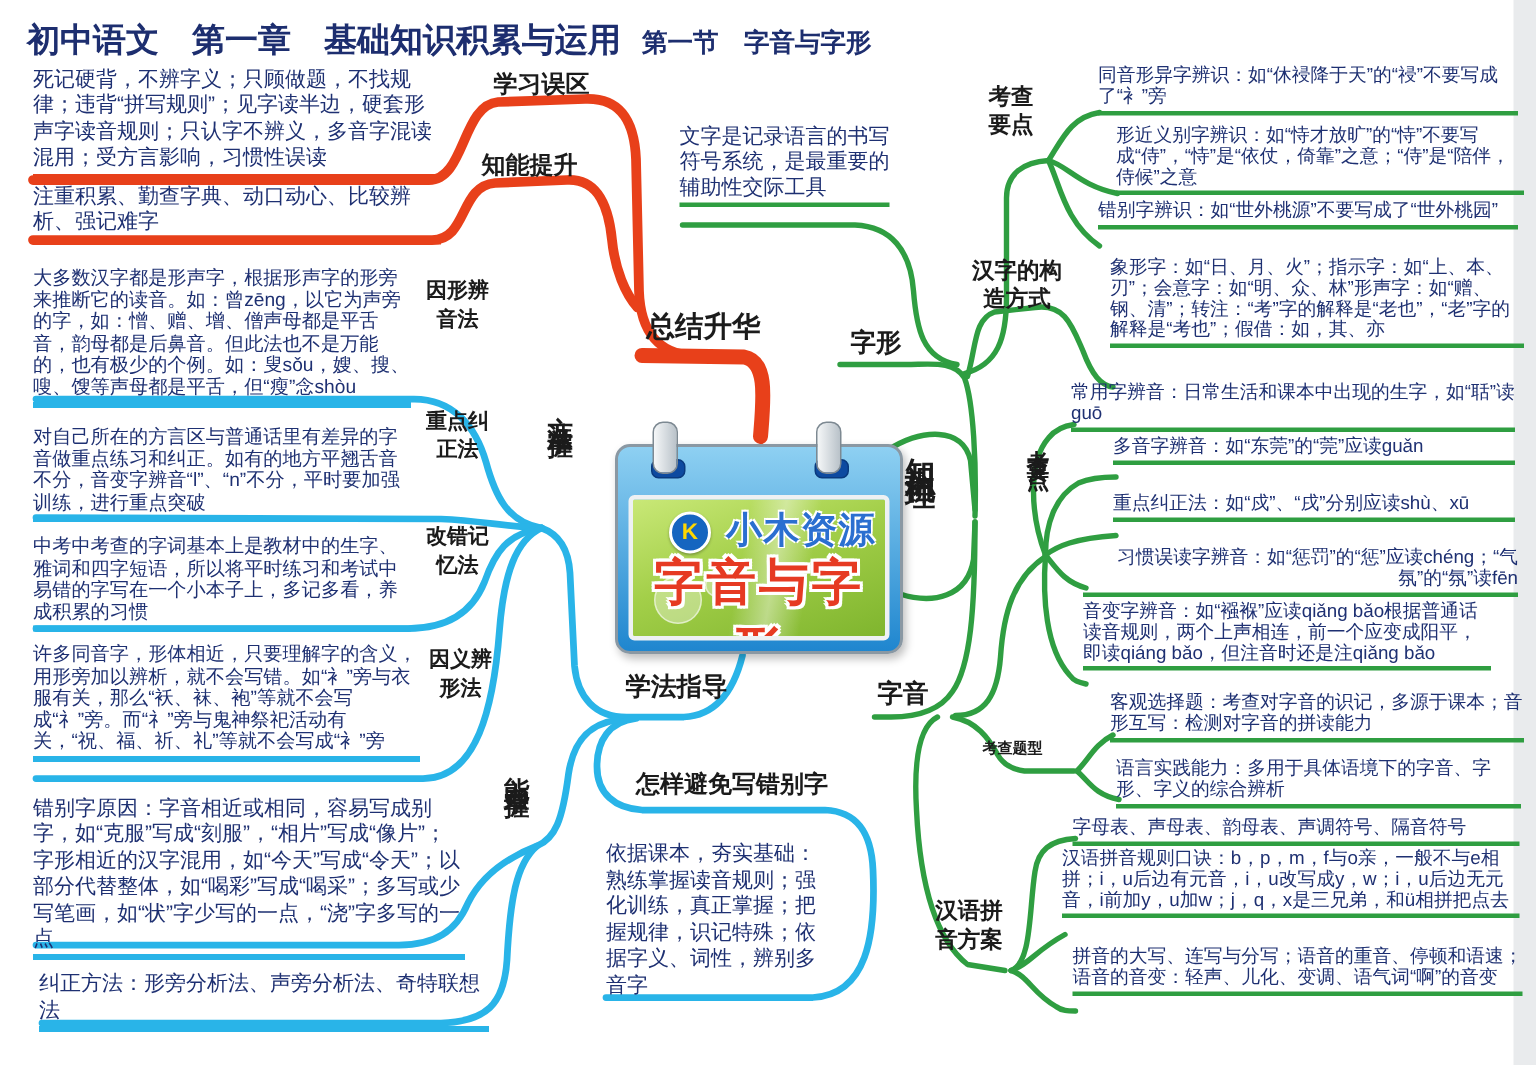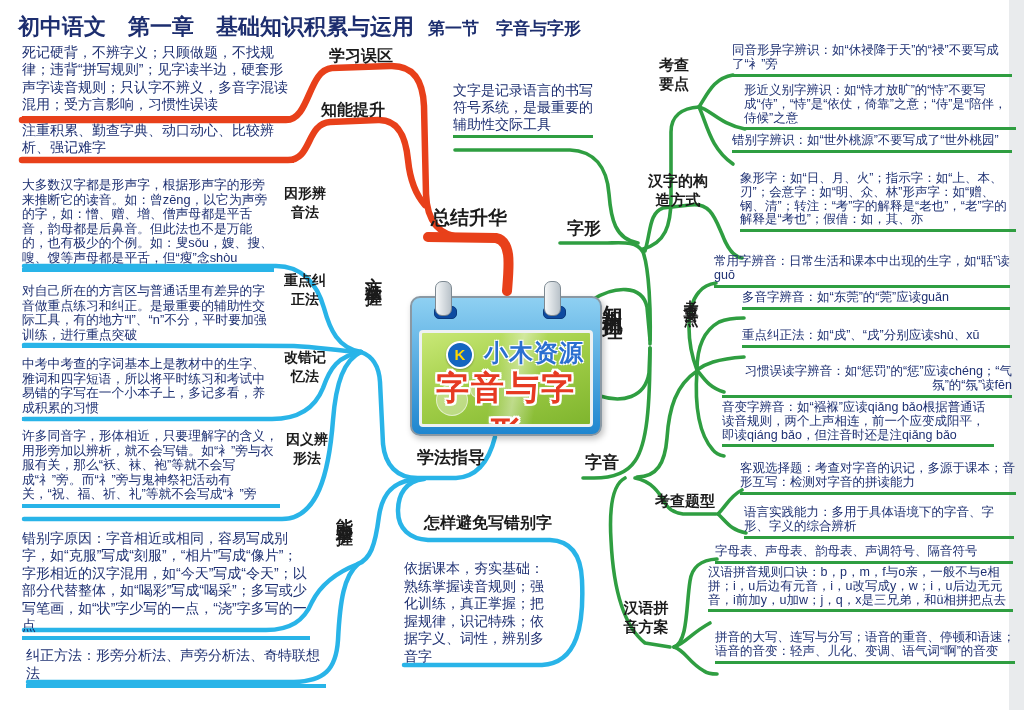--- a/index.html
+++ b/index.html
@@ -101,21 +101,21 @@
   </div>
 
   <div class="blk big u-red" style="left:22px;top:44px;width:272px;">死记硬背，不辨字义；只顾做题，不找规律；违背“拼写规则”；见字读半边，硬套形声字读音规则；只认字不辨义，多音字混读混用；受方言影响，习惯性误读</div>
   <div class="lbl" style="left:329px;top:46px;font-size:16px;">学习误区</div>
   <div class="blk big u-red" style="left:22px;top:122px;width:272px;">注重积累、勤查字典、动口动心、比较辨析、强记难字</div>
   <div class="lbl" style="left:321px;top:100px;font-size:16px;">知能提升</div>
   <div class="lbl" style="left:431px;top:205px;font-size:19px;">总结升华</div>
 
   <div class="blk u-cyan" style="left:22px;top:178px;width:252px;">大多数汉字都是形声字，根据形声字的形旁来推断它的读音。如：曾zēng，以它为声旁的字，如：憎、赠、增、僧声母都是平舌音，韵母都是后鼻音。但此法也不是万能的，也有极少的个例。如：叟sǒu，嫂、搜、嗖、馊等声母都是平舌，但“瘦”念shòu</div>
   <div class="lbl small ctr" style="left:282px;top:184px;width:46px;font-size:14px;line-height:19px;">因形辨音法</div>
-  <div class="blk u-cyan" style="left:22px;top:284px;width:252px;">对自己所在的方言区与普通话里有差异的字音做重点练习和纠正。是最重要的辅助性交际工具，有的地方“l”、“n”不分，平时要加强训练，进行重点突破</div>
+  <div class="blk u-cyan" style="left:22px;top:284px;width:252px;">对自己所在的方言区与普通话里有差异的字音做重点练习和纠正。如有的地方平翘舌音不分，音变字辨音“l”、“n”不分，平时要加强训练，进行重点突破</div>
   <div class="lbl small ctr" style="left:282px;top:271px;width:46px;font-size:14px;line-height:19px;">重点纠正法</div>
   <div class="blk u-cyan" style="left:22px;top:357px;width:252px;">中考中考查的字词基本上是教材中的生字、雅词和四字短语，所以将平时练习和考试中易错的字写在一个小本子上，多记多看，养成积累的习惯</div>
   <div class="lbl small ctr" style="left:282px;top:348px;width:46px;font-size:14px;line-height:19px;">改错记忆法</div>
   <div class="blk u-cyan" style="left:22px;top:429px;width:258px;">许多同音字，形体相近，只要理解字的含义，用形旁加以辨析，就不会写错。如“衤”旁与衣服有关，那么“袄、袜、袍”等就不会写成“礻”旁。而“礻”旁与鬼神祭祀活动有关，“祝、福、祈、礼”等就不会写成“衤”旁</div>
   <div class="lbl small ctr" style="left:284px;top:430px;width:46px;font-size:14px;line-height:19px;">因义辨形法</div>
   <div class="lbl vert" style="left:362px;top:264px;font-size:17px;">方法掌握</div>
 
   <div class="blk big u-cyan" style="left:22px;top:530px;width:288px;">错别字原因：字音相近或相同，容易写成别字，如“克服”写成“刻服”，“相片”写成“像片”；字形相近的汉字混用，如“今天”写成“令天”；以部分代替整体，如“喝彩”写成“喝采”；多写或少写笔画，如“状”字少写的一点，“浇”字多写的一点</div>
   <div class="blk big u-cyan" style="left:26px;top:646px;width:300px;line-height:18px;">纠正方法：形旁分析法、声旁分析法、奇特联想法</div>
   <div class="lbl vert" style="left:333px;top:504px;font-size:17px;">能力掌握</div>
@@ -150,21 +150,21 @@
   <div class="lbl small ctr" style="left:647px;top:171px;width:62px;font-size:15px;line-height:19px;">汉字的构造方式</div>
   <div class="r-item u-green" style="left:740px;top:172px;width:276px;">象形字：如“日、月、火”；指示字：如“上、本、刃”；会意字：如“明、众、林”形声字：如“赠、钢、清”；转注：“考”字的解释是“老也”，“老”字的解释是“考也”；假借：如，其、亦</div>
 
   <div class="lbl" style="left:585px;top:451px;font-size:17px;">字音</div>
   <div class="lbl vert" style="left:681px;top:288px;font-size:15px;letter-spacing:4px;">考查要点</div>
   <div class="r-item u-green" style="left:714px;top:255px;width:296px;">常用字辨音：日常生活和课本中出现的生字，如“聒”读guō</div>
   <div class="r-item u-green" style="left:742px;top:291px;width:268px;">多音字辨音：如“东莞”的“莞”应读guǎn</div>
   <div class="r-item u-green" style="left:742px;top:329px;width:268px;">重点纠正法：如“戍”、“戌”分别应读shù、xū</div>
   <div class="r-item u-green" style="left:722px;top:365px;width:290px;text-align:right;">习惯误读字辨音：如“惩罚”的“惩”应读chéng；“气氛”的“氛”读fēn</div>
   <div class="r-item u-green" style="left:722px;top:401px;width:272px;">音变字辨音：如“襁褓”应读qiǎng bǎo根据普通话读音规则，两个上声相连，前一个应变成阳平，即读qiáng bǎo，但注音时还是注qiǎng bǎo</div>
-  <div class="lbl" style="left:655px;top:492px;font-size:15px;">考查题型</div>
+  <div class="lbl" style="left:655px;top:492px;font-size:10px;">考查题型</div>
   <div class="r-item u-green" style="left:740px;top:462px;width:276px;">客观选择题：考查对字音的识记，多源于课本；音形互写：检测对字音的拼读能力</div>
   <div class="r-item u-green" style="left:744px;top:506px;width:270px;">语言实践能力：多用于具体语境下的字音、字形、字义的综合辨析</div>
 
   <div class="lbl small ctr" style="left:621px;top:598px;width:50px;font-size:15px;line-height:19px;">汉语拼音方案</div>
   <div class="r-item u-green" style="left:715px;top:545px;width:298px;">字母表、声母表、韵母表、声调符号、隔音符号</div>
   <div class="r-item u-green" style="left:708px;top:566px;width:305px;">汉语拼音规则口诀：b，p，m，f与o亲，一般不与e相拼；i，u后边有元音，i，u改写成y，w；i，u后边无元音，i前加y，u加w；j，q，x是三兄弟，和ü相拼把点去</div>
   <div class="r-item u-green" style="left:715px;top:631px;width:300px;">拼音的大写、连写与分写；语音的重音、停顿和语速；语音的音变：轻声、儿化、变调、语气词“啊”的音变</div>
 </div>
 
 </body></html>

